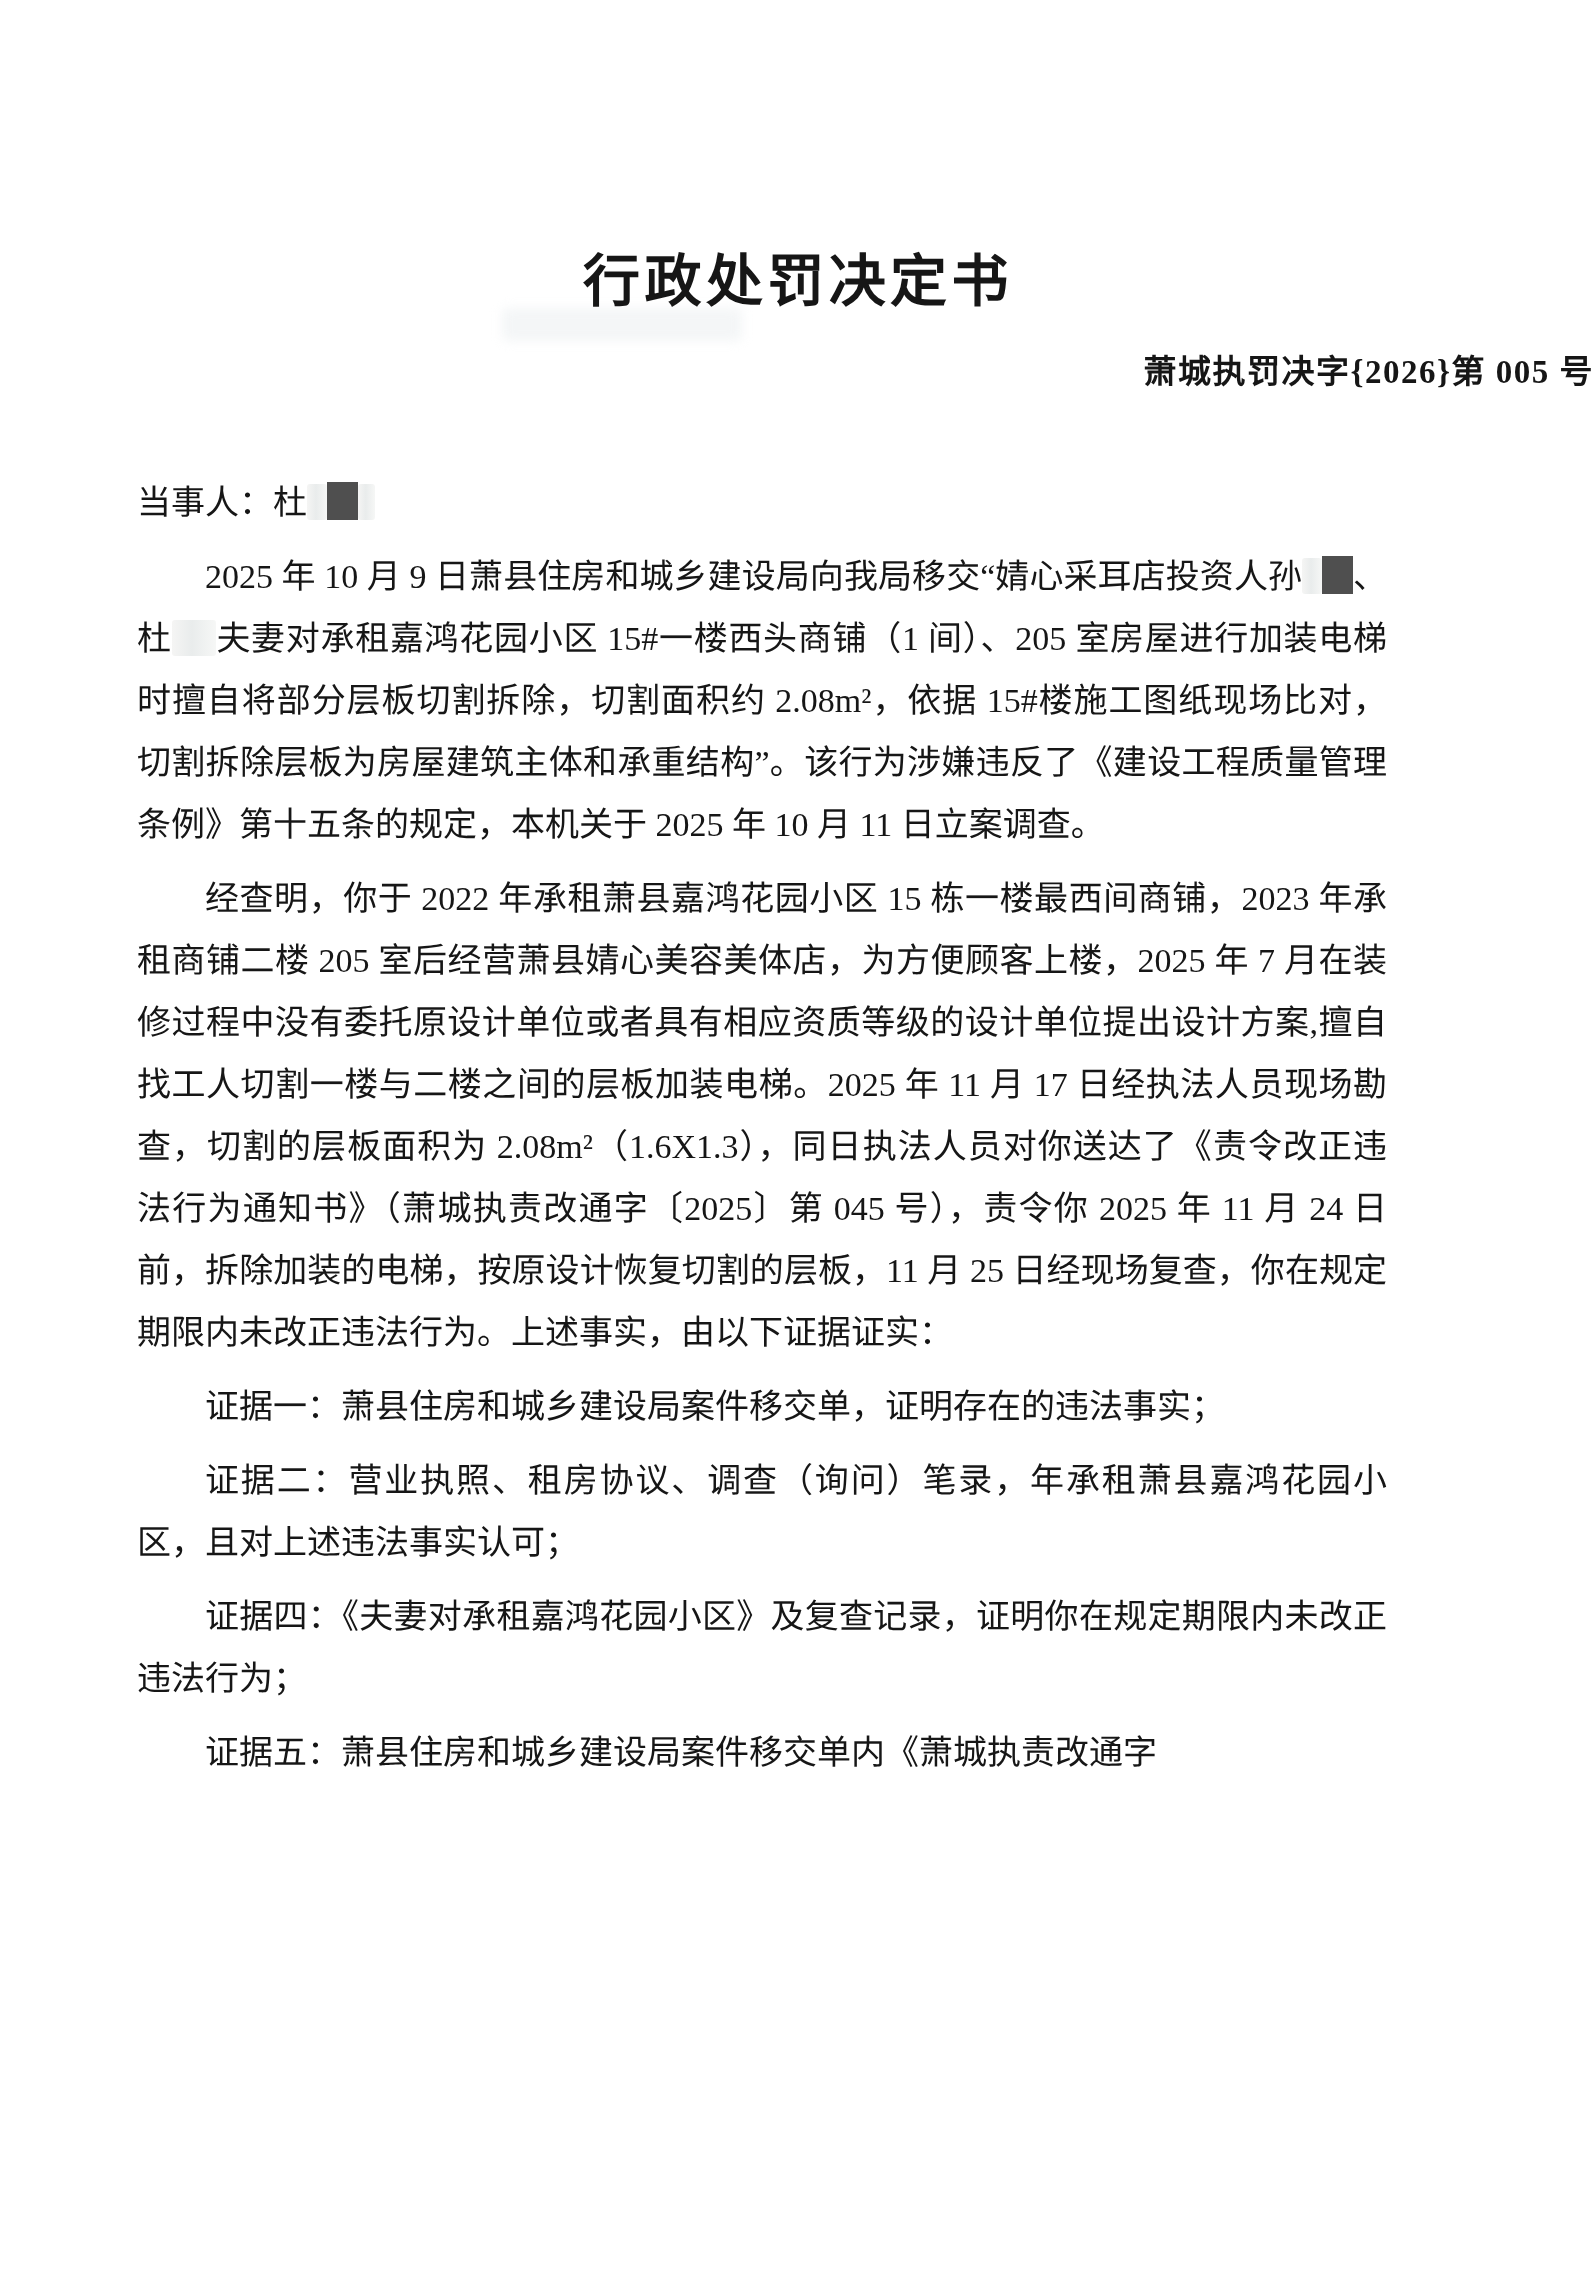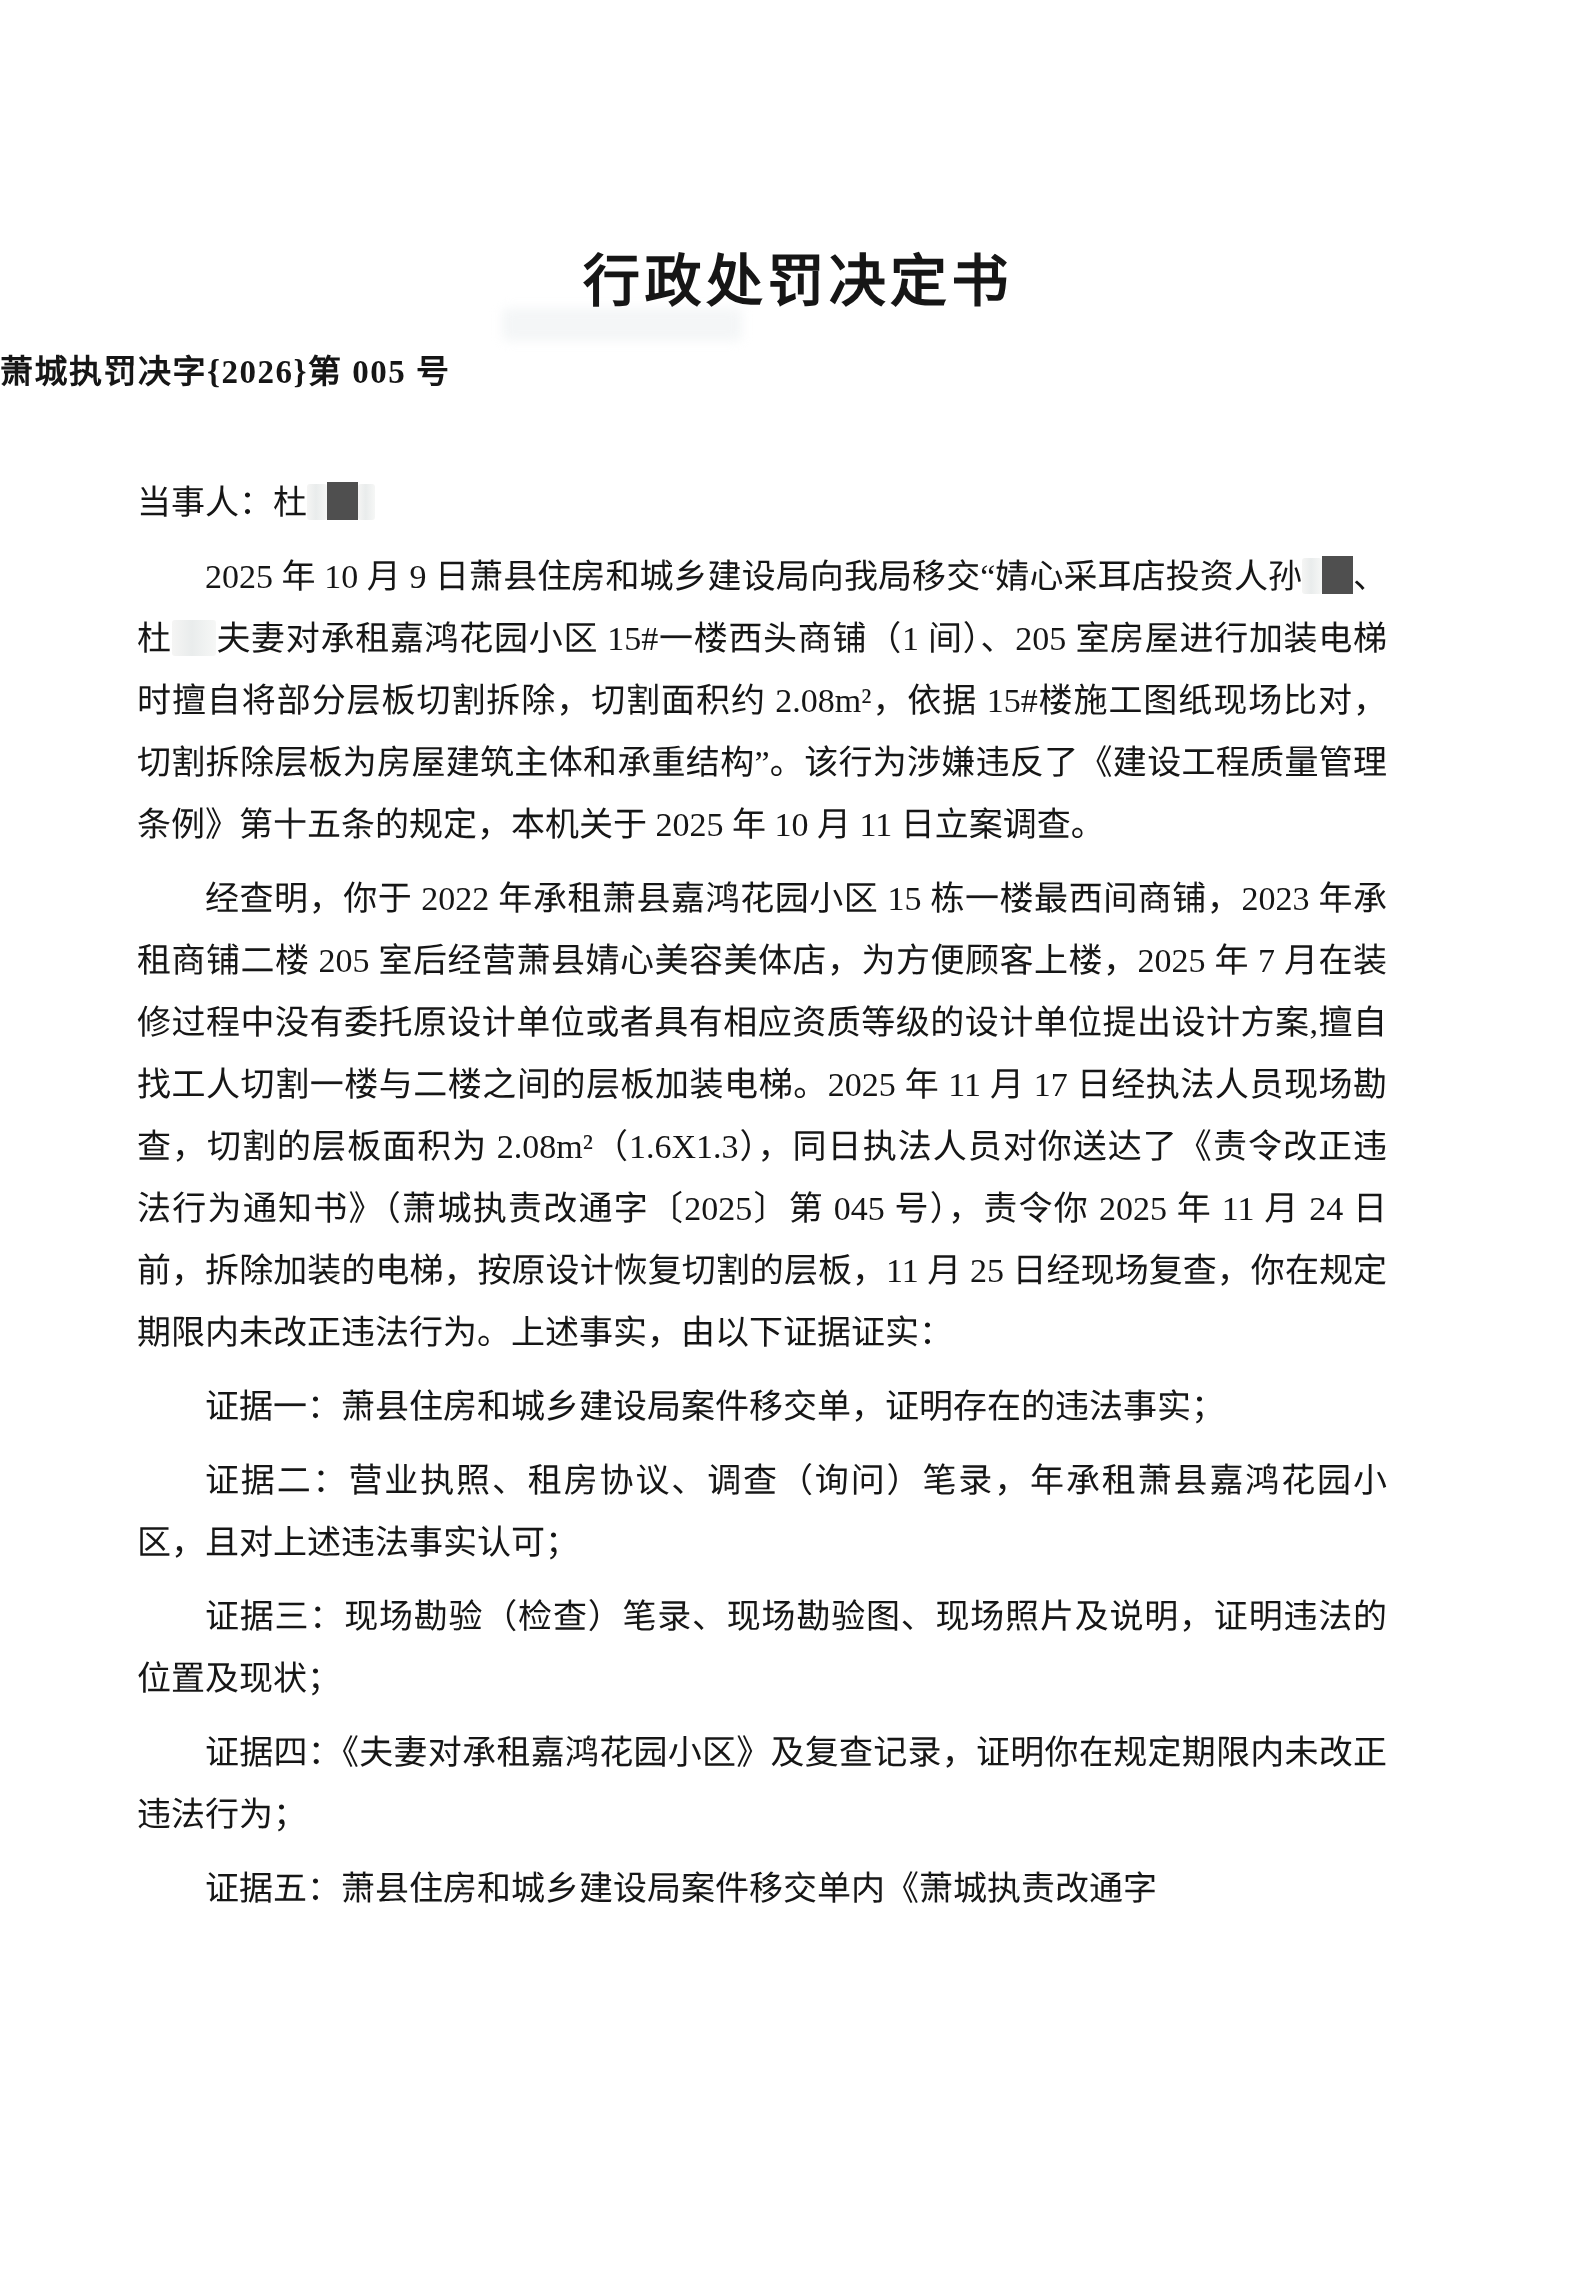--- a/index.html
+++ b/index.html
@@ -12,21 +12,21 @@
     font-family:"Liberation Serif","DejaVu Serif",serif;
     overflow:hidden;
   }
   .doc-title {
     position:absolute; top:234px; left:0; width:100%;
     margin:1px; text-align:center;
     font-size:57px; font-weight:bold; letter-spacing:4.4px;
   }
   .doc-number {
     position:absolute; top:345px; left:0; width:100%;
-    text-align:left;
+    text-align:right;
     font-size:33px; font-weight:bold; letter-spacing:1.5px;
   }
   .smudge {
     position:absolute; top:308px; left:502px; width:240px; height:33px;
     background:#f4f6f7; filter:blur(5.1px); border-radius:5.8px;
   }
   .doc-body {
     position:absolute; top:460px; left:125px; width:1274px;
     font-size:34px; line-height:62px;
     text-align:justify;
@@ -63,20 +63,19 @@
 
     <p class="flush"><span>当事人：杜</span><span class="rb w28"></span><span class="rbox gray"></span><span class="rb w24"></span></p>
 
 
     <p><span>2025 年 10 月 9 日萧县住房和城乡建设局向我局移交“婧心采耳店投资人孙</span><span class="rb w28"></span><span class="rbox gray"></span><span>、杜</span><span class="rb w60"></span><span>夫妻对承租嘉鸿花园小区 15#一楼西头商铺（1 间）、205 室房屋进行加装电梯时擅自将部分层板切割拆除，切割面积约 2.08m²，依据 15#楼施工图纸现场比对，切割拆除层板为房屋建筑主体和承重结构”。该行为涉嫌违反了《建设工程质量管理条例》第十五条的规定，本机关于 2025 年 10 月 11 日立案调查。</span></p>
 
     <p>经查明，你于 2022 年承租萧县嘉鸿花园小区 15 栋一楼最西间商铺，2023 年承租商铺二楼 205 室后经营萧县婧心美容美体店，为方便顾客上楼，2025 年 7 月在装修过程中没有委托原设计单位或者具有相应资质等级的设计单位提出设计方案,擅自找工人切割一楼与二楼之间的层板加装电梯。2025 年 11 月 17 日经执法人员现场勘查，切割的层板面积为 2.08m²（1.6X1.3），同日执法人员对你送达了《责令改正违法行为通知书》（萧城执责改通字〔2025〕第 045 号），责令你 2025 年 11 月 24 日前，拆除加装的电梯，按原设计恢复切割的层板，11 月 25 日经现场复查，你在规定期限内未改正违法行为。上述事实，由以下证据证实：</p>
 
     <p>证据一：萧县住房和城乡建设局案件移交单，证明存在的违法事实；</p>
     <p>证据二：营业执照、租房协议、调查（询问）笔录，年承租萧县嘉鸿花园小区，且对上述违法事实认可；</p>
-    <p>证据三：现场勘验（检查）笔录、现场勘验图、现场照片及说明，证明违法的位置及现状；</p>
     <p>证据四：《夫妻对承租嘉鸿花园小区》及复查记录，证明你在规定期限内未改正违法行为；</p>
     <p>证据五：萧县住房和城乡建设局案件移交单内《萧城执责改通字</p>
 
   </div>
 
 </div>
 
 
 </body></html>

